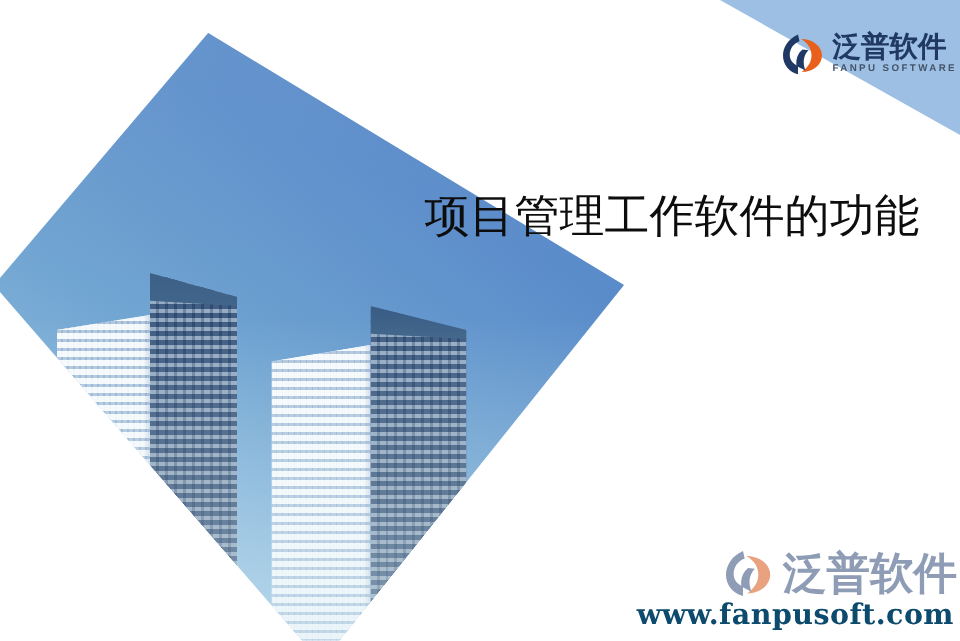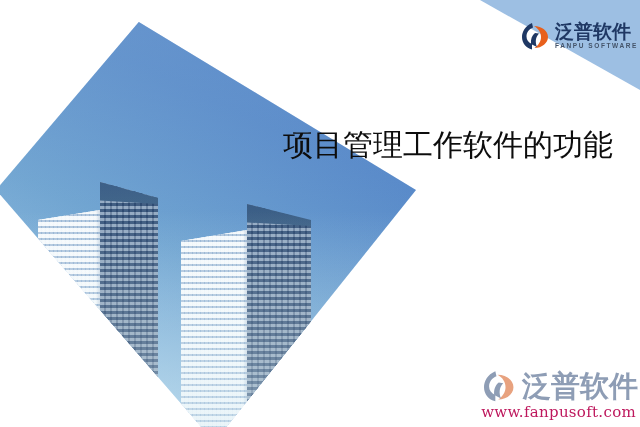--- a/index.html
+++ b/index.html
@@ -180,23 +180,23 @@
   .wm-cn {
     font-family: "DejaVu Sans", "Liberation Sans", sans-serif;
     font-size: 29px;
     font-weight: bold;
     color: #8e9db5;
     line-height: 1;
     white-space: nowrap;
   }
   .wm-url {
     font-family: "DejaVu Serif", "Liberation Serif", serif;
-    font-size: 15px;
-    font-weight: normal;
-    color: #be185d;
+    font-size: 19px;
+    font-weight: bold;
+    color: #0c4a6e;
     letter-spacing: 0.3px;
     white-space: nowrap;
     margin-top: 1px;
     margin-right: 2px;
   }
 </style>
 </head>
 <body>
 
 <div id="slide">

